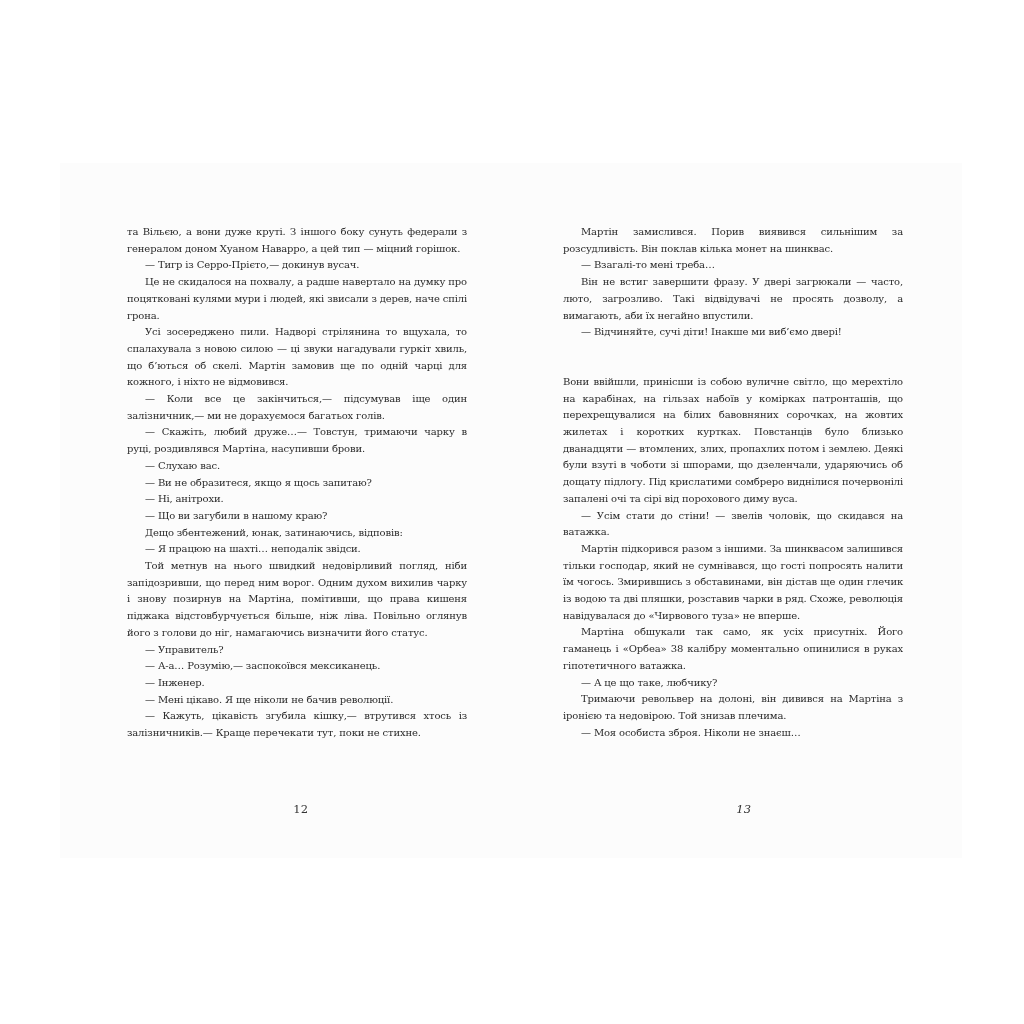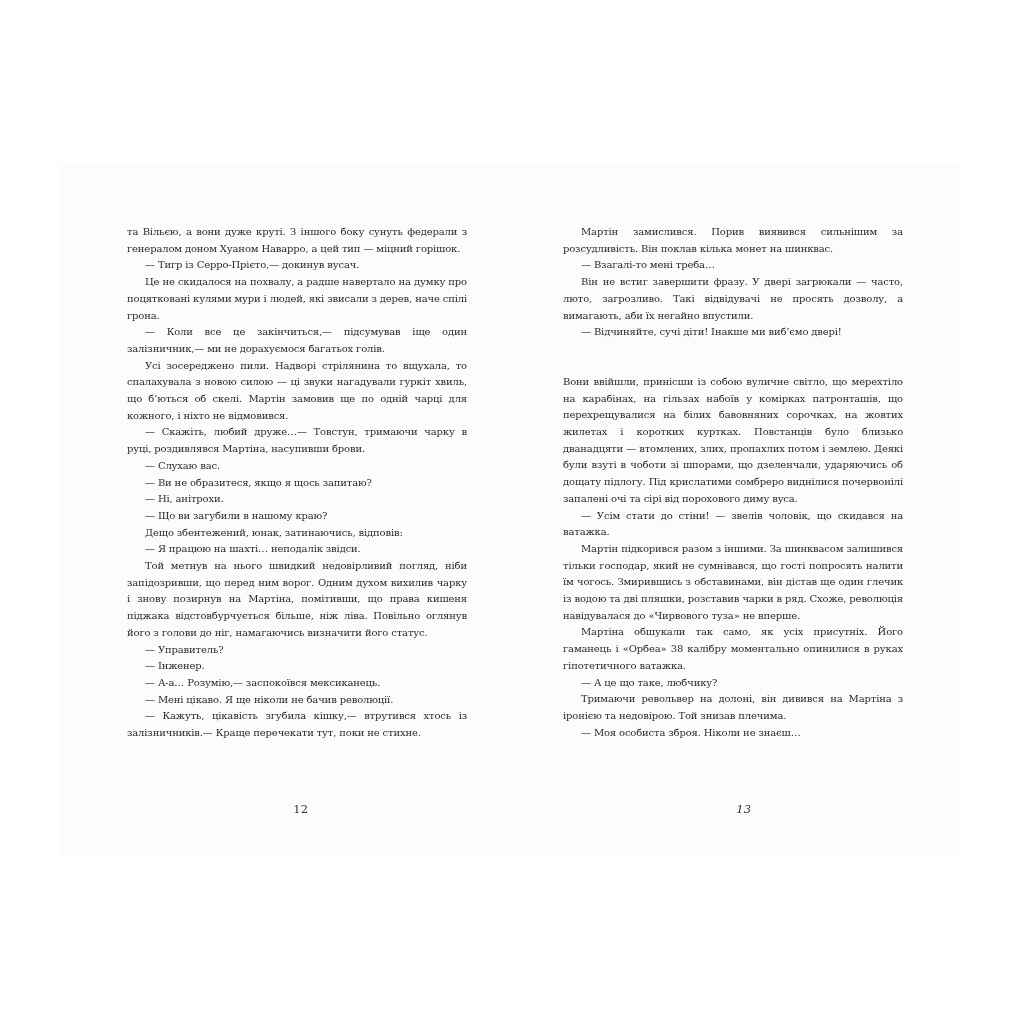--- a/index.html
+++ b/index.html
@@ -55,33 +55,33 @@
   </style>
 </head>
 <body>
 
 <div class="spread"></div>
 
 <div class="page page-left">
   <p class="noindent">та Вільєю, а вони дуже круті. З іншого боку сунуть федерали з генералом доном Хуаном Наварро, а цей тип — міцний горішок.</p>
   <p>— Тигр із Серро-Прієто,— докинув вусач.</p>
   <p>Це не скидалося на похвалу, а радше навертало на думку про поцятковані кулями мури і людей, які звисали з дерев, наче спілі грона.</p>
+  <p>Усі зосереджено пили. Надворі стрілянина то вщухала, то спалахувала з новою силою — ці звуки нагадували гуркіт хвиль, що б’ються об скелі. Мартін замовив ще по одній чарці для кожного, і ніхто не відмовився.</p>
   <p>— Коли все це закінчиться,— підсумував іще один залізничник,— ми не дорахуємося багатьох голів.</p>
-  <p>Усі зосереджено пили. Надворі стрілянина то вщухала, то спалахувала з новою силою — ці звуки нагадували гуркіт хвиль, що б’ються об скелі. Мартін замовив ще по одній чарці для кожного, і ніхто не відмовився.</p>
   <p>— Скажіть, любий друже…— Товстун, тримаючи чарку в руці, роздивлявся Мартіна, насупивши брови.</p>
   <p>— Слухаю вас.</p>
   <p>— Ви не образитеся, якщо я щось запитаю?</p>
   <p>— Ні, анітрохи.</p>
   <p>— Що ви загубили в нашому краю?</p>
   <p>Дещо збентежений, юнак, затинаючись, відповів:</p>
   <p>— Я працюю на шахті… неподалік звідси.</p>
   <p>Той метнув на нього швидкий недовірливий погляд, ніби запідозривши, що перед ним ворог. Одним духом вихилив чарку і знову позирнув на Мартіна, помітивши, що права кишеня піджака відстовбурчується більше, ніж ліва. Повільно оглянув його з голови до ніг, намагаючись визначити його статус.</p>
   <p>— Управитель?</p>
+  <p>— А-а… Розумію,— заспокоївся мексиканець.</p>
   <p>— Інженер.</p>
-  <p>— А-а… Розумію,— заспокоївся мексиканець.</p>
   <p>— Мені цікаво. Я ще ніколи не бачив революції.</p>
   <p>— Кажуть, цікавість згубила кішку,— втрутився хтось із залізничників.— Краще перечекати тут, поки не стихне.</p>
 </div>
 
 <div class="page page-right">
   <p>Мартін замислився. Порив виявився сильнішим за розсудливість. Він поклав кілька монет на шинквас.</p>
   <p>— Взагалі-то мені треба…</p>
   <p>Він не встиг завершити фразу. У двері загрюкали — часто, люто, загрозливо. Такі відвідувачі не просять дозволу, а вимагають, аби їх негайно впустили.</p>
   <p>— Відчиняйте, сучі діти! Інакше ми виб’ємо двері!</p>
   <div class="section-gap"></div>

